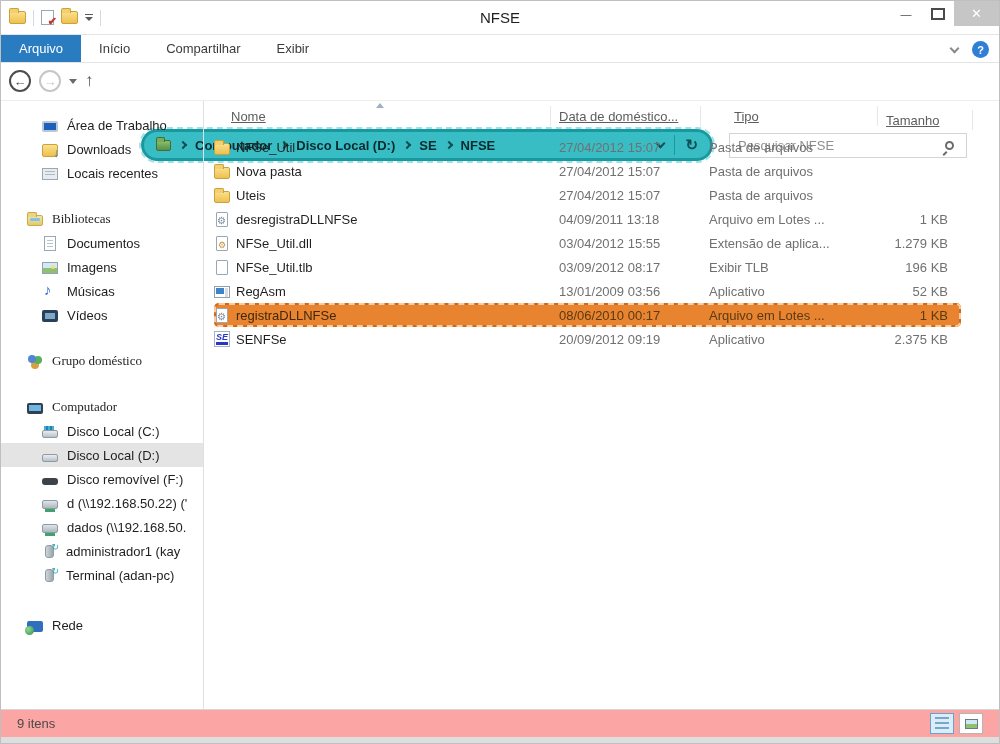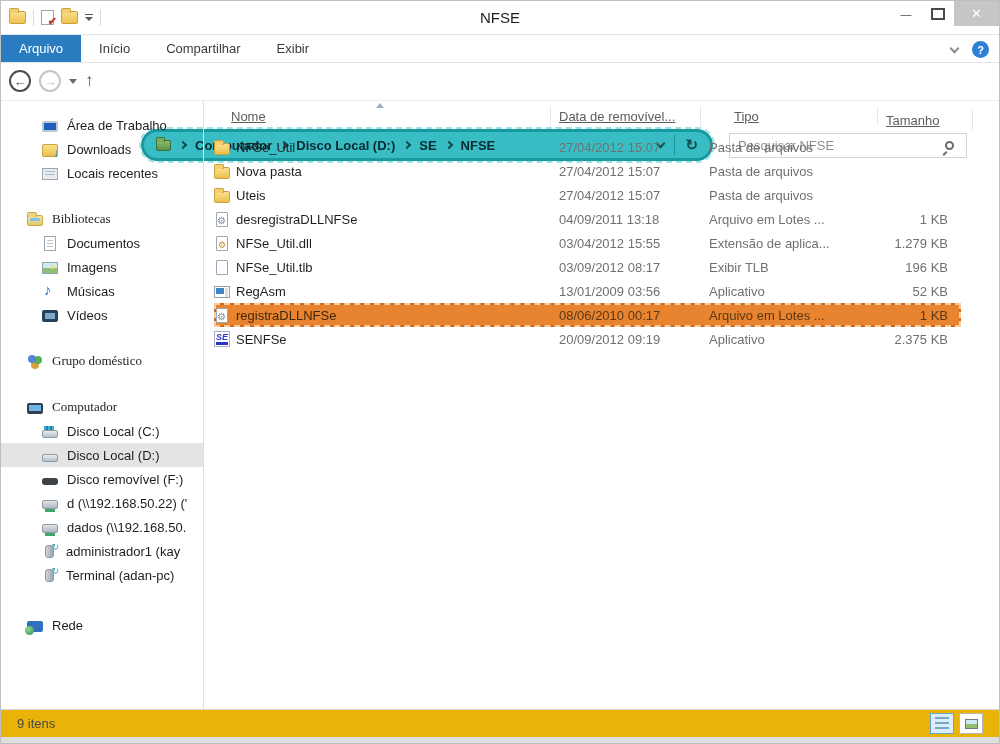--- a/index.html
+++ b/index.html
@@ -75,26 +75,26 @@
   .sort-up { position:absolute; left:172px; top:2px; width:0; height:0; border-left:4px solid transparent; border-right:4px solid transparent; border-bottom:5px solid #9fb0c0; }
 
   .rows { padding-top:4px; }
   .frow { position:relative; display:flex; align-items:center; height:24px; width:747px; margin-left:10px; font-size:13px; }
   .fcell { overflow:hidden; white-space:nowrap; }
   .c-icon { width:22px; display:flex; align-items:center; }
   .c-name { width:315px; color:#1f1f1f; }
   .c-date { width:150px; padding-left:8px; color:#707070; }
   .c-type { width:152px; padding-left:8px; color:#707070; }
   .c-size { width:95px; padding-left:8px; color:#707070; text-align:right; }
-  .frow.highlight { background:#e8832f; border-radius:0; outline:2px dashed #f6cda2; outline-offset:-2px; box-shadow:0 0 0 2px #d06a1a inset; }
+  .frow.highlight { background:#e8832f; border-radius:5px; outline:2px dashed #f6cda2; outline-offset:-2px; box-shadow:0 0 0 2px #d06a1a inset; }
   .frow.highlight .c-name { color:#40280a; }
   .frow.highlight .c-date, .frow.highlight .c-type, .frow.highlight .c-size { color:#5a3a14; }
 
   
-  .statusbar { position:absolute; left:0; right:0; bottom:0; height:34px; background:#eab308; border-top:1px solid #d6d6d6; border-bottom:6px solid #dedede; display:flex; align-items:center; padding:0 16px;gap:12px; }
+  .statusbar { position:absolute; left:0; right:0; bottom:0; height:34px; background:#fca5a5; border-top:1px solid #d6d6d6; border-bottom:6px solid #dedede; display:flex; align-items:center; padding:0 16px;gap:12px; }
   .status-count { font-size:13px; color:#4a4a4a; }
   .viewbtns { margin-left:auto; display:flex; gap:5px; }
   .viewbtn { width:24px; height:21px; display:flex; align-items:center; justify-content:center; }
   .view-details { border:1px solid #69a3cc; background:#d9edfb; }
   .view-details span { width:14px; height:13px; background:repeating-linear-gradient(180deg,#7ba7c7 0 2px,transparent 2px 5px); }
   .view-thumbs { border:1px solid #b5b5b5; background:#fff; }
   .view-thumbs span { width:13px; height:10px; border:1px solid #6a7a88; background:linear-gradient(180deg,#cfe9f7 55%,#8fbf70 55%); }
 
   
   .icon { display:inline-block; width:16px; height:16px; position:relative; flex:none; }
@@ -319,21 +319,21 @@
         </div>
       </div>
 
     <div class="filepane">
       <div class="headers">
         <span class="sort-up"></span>
         <div class="hcell h-name">
             <span>Nome</span>
           </div>
         <div class="hcell h-date">
-            <span>Data de removível...</span>
+            <span>Data de doméstico...</span>
           </div>
         <div class="hcell h-type">
             <span>Tipo</span>
           </div>
         <div class="hcell h-size">
             <span>Tamanho</span>
           </div>
       </div>
 
       <div class="rows">

